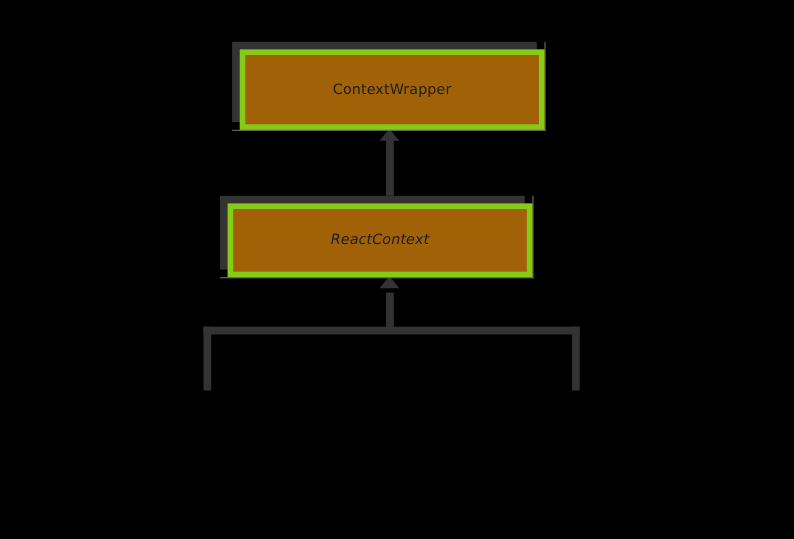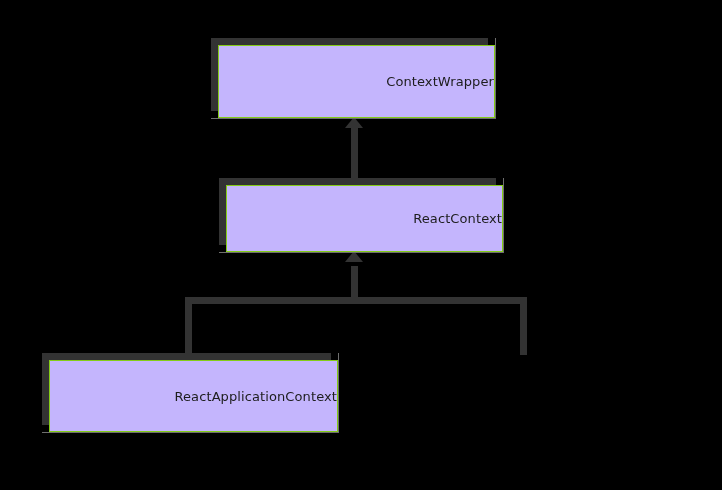--- a/index.html
+++ b/index.html
@@ -43,26 +43,26 @@
     border-right: 1px solid #6e6e6e;
     border-bottom: 1px solid #6e6e6e;
     box-sizing: border-box;
   }
   .node .body {
     position: absolute;
     left: 0;
     top: 0;
     right: 0;
     bottom: 0;
-    background: #c4b5fd;
-    border: 1px solid #84cc16;
+    background: #a16207;
+    border: 5px solid #84cc16;
     box-sizing: border-box;
     display: flex;
     align-items: center;
-    justify-content: flex-end;
+    justify-content: center;
   }
   .node .name {
     color: #1d1d1d;
     font-size: 13px;
     letter-spacing: 0.1px;
     line-height: 1;
     white-space: nowrap;
     user-select: none;
   }
 
@@ -101,30 +101,23 @@
   <div class="link link-v" style="left:520px; top:297px; height:58px;"></div>
 
   <div class="node" style="left:218px; top:45px; width:277px; height:73px;">
     <div class="edge"></div>
     <div class="shadow"></div>
     <div class="body">
       <span class="name">ContextWrapper</span>
     </div>
   </div>
 
-  <div class="node" style="left:226px; top:185px; width:277px; height:67px;">
+  <div class="node" style="left:207px; top:185px; width:277px; height:67px;font-style:italic;">
     <div class="edge"></div>
     <div class="shadow"></div>
     <div class="body">
       <span class="name">ReactContext</span>
     </div>
   </div>
 
-  <div class="node" style="left:49px; top:360px; width:289px; height:72px;">
-    <div class="edge"></div>
-    <div class="shadow"></div>
-    <div class="body">
-      <span class="name">ReactApplicationContext</span>
-    </div>
-  </div>
 
 
 </div>
 
 </body></html>

